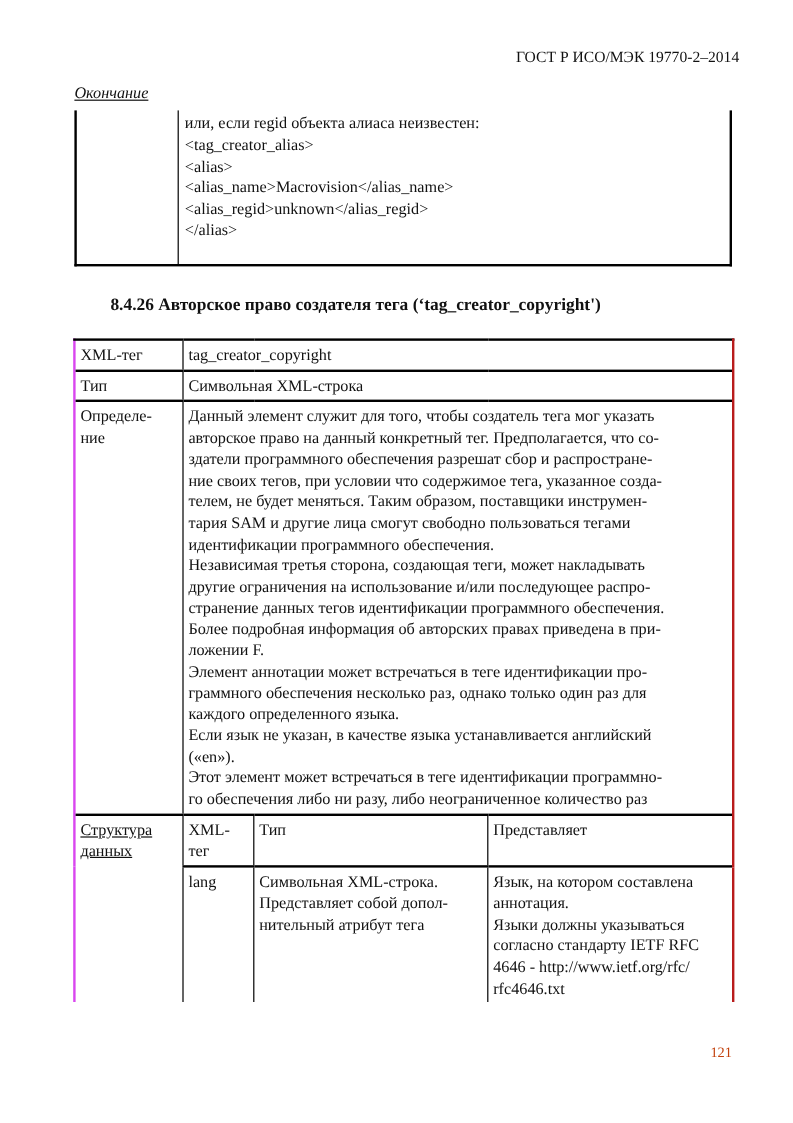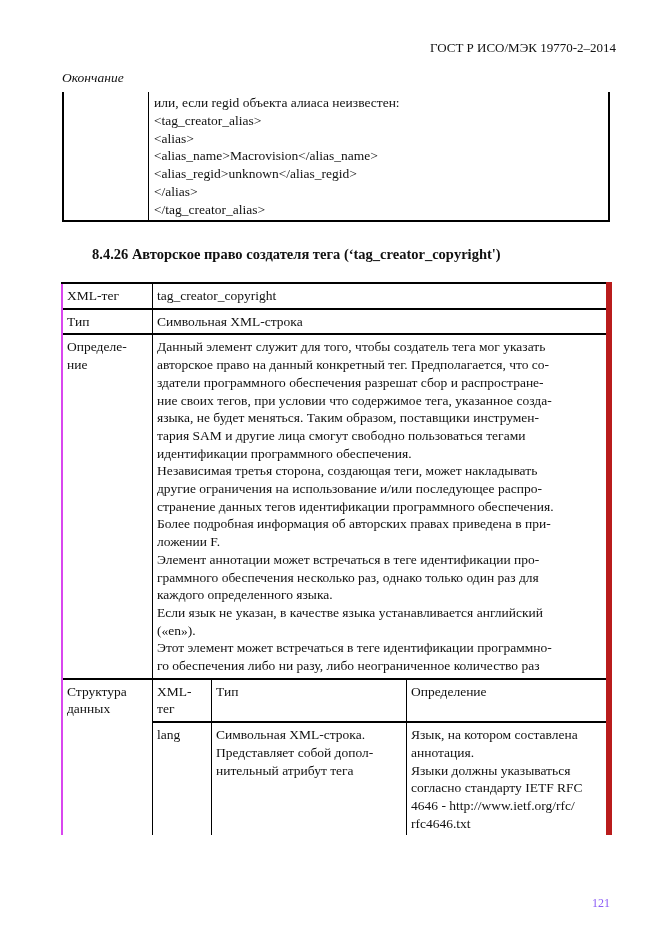--- a/index.html
+++ b/index.html
@@ -1,51 +1,50 @@
 <!DOCTYPE html>
 <html><head>
 <meta charset="utf-8">
 <style>
   html, body { margin:0; padding:0; background:#ffffff; }
   body { width:661px; height:936px; position:relative; overflow:hidden;
          font-family:"Liberation Serif", serif; color:#111; }
   .hdr { position:absolute; left:0; top:40px; width:616px; text-align:right;
          font-weight:normal; font-size:13px; }
-  .cont { position:absolute; left:62px; top:70px; font-style:italic; font-size:13.5px; }
+  .cont { position:absolute; left:62px; top:70px; font-style:italic; font-size:13.5px;text-decoration:underline; }
   .tbl1 { position:absolute; left:62px; top:92px; width:548px; height:130px;
           border-left:2px solid #000; border-right:2px solid #000; border-bottom:2px solid #000; box-sizing:border-box; }
   .tbl1 .c1 { position:absolute; left:0; top:0; width:84px; height:100%; border-right:1px solid #000; }
   .tbl1 .c2 { position:absolute; left:90px; top:2px; font-size:13.5px; line-height:17.8px; }
   .h2 { position:absolute; left:92px; top:246px; font-weight:bold; font-size:14.5px; }
   table.main { position:absolute; left:61px; top:282px; width:551px; border-collapse:collapse;
                font-size:13.5px; }
   table.main td { border:1px solid #000; vertical-align:top; padding:3px 4px; line-height:17.7px; }
   table.main tr.r td { border-top:2px solid #000; }
   table.main td.first { border-left:2px solid #d946ef; width:81px; }
-  table.main td.last { border-right:6px solid #b91c1c; }
+  table.main td.last { border-right:2px solid #b91c1c; }
   table.main tr.top td { border-top:2px solid #000; }
   .pline { display:block; white-space:nowrap; }
-  .pnum { position:absolute; left:592px; top:896px; font-size:12px; color:#8b5cf6; }
+  .pnum { position:absolute; left:592px; top:870px; font-size:12px; color:#c2410c; }
 </style>
 </head>
 <body>
 
 <div class="hdr">ГОСТ Р ИСО/МЭК 19770-2–2014</div>
 <div class="cont">Окончание</div>
 
 <div class="tbl1">
   <div class="c1"></div>
   <div class="c2">
     <span class="pline">или, если regid объекта алиаса неизвестен:</span>
     <span class="pline">&lt;tag_creator_alias&gt;</span>
     <span class="pline">&lt;alias&gt;</span>
     <span class="pline">&lt;alias_name&gt;Macrovision&lt;/alias_name&gt;</span>
     <span class="pline">&lt;alias_regid&gt;unknown&lt;/alias_regid&gt;</span>
     <span class="pline">&lt;/alias&gt;</span>
-    <span class="pline">&lt;/tag_creator_alias&gt;</span>
   </div>
 </div>
 
 <div class="h2">8.4.26 Авторское право создателя тега (‘tag_creator_copyright')</div>
 
 <table class="main">
   <tbody>
       <tr class="top">
     <td class="first">XML-тег</td>
     <td class="last" colspan="3">tag_creator_copyright</td>
@@ -57,48 +56,48 @@
   <tr class="r">
     <td class="first">
       <span class="pline">Определе-</span>
       <span class="pline">ние</span>
     </td>
     <td class="last" colspan="3">
       <span class="pline">Данный элемент служит для того, чтобы создатель тега мог указать</span>
       <span class="pline">авторское право на данный конкретный тег. Предполагается, что со-</span>
       <span class="pline">здатели программного обеспечения разрешат сбор и распростране-</span>
       <span class="pline">ние своих тегов, при условии что содержимое тега, указанное созда-</span>
-      <span class="pline">языка, не будет меняться. Таким образом, поставщики инструмен-</span>
+      <span class="pline">телем, не будет меняться. Таким образом, поставщики инструмен-</span>
       <span class="pline">тария SAM и другие лица смогут свободно пользоваться тегами</span>
       <span class="pline">идентификации программного обеспечения.</span>
       <span class="pline">Независимая третья сторона, создающая теги, может накладывать</span>
       <span class="pline">другие ограничения на использование и/или последующее распро-</span>
       <span class="pline">странение данных тегов идентификации программного обеспечения.</span>
       <span class="pline">Более подробная информация об авторских правах приведена в при-</span>
       <span class="pline">ложении F.</span>
       <span class="pline">Элемент аннотации может встречаться в теге идентификации про-</span>
       <span class="pline">граммного обеспечения несколько раз, однако только один раз для</span>
       <span class="pline">каждого определенного языка.</span>
       <span class="pline">Если язык не указан, в качестве языка устанавливается английский</span>
       <span class="pline">(«en»).</span>
       <span class="pline">Этот элемент может встречаться в теге идентификации программно-</span>
       <span class="pline">го обеспечения либо ни разу, либо неограниченное количество раз</span>
     </td>
   </tr>
   <tr class="r">
-    <td class="first" rowspan="2" style="border-bottom:none;">
+    <td class="first" rowspan="2" style="border-bottom:none;text-decoration:underline;">
       <span class="pline">Структура</span>
       <span class="pline">данных</span>
     </td>
     <td style="width:50px;margin-left:16px;">
       <span class="pline">XML-</span>
       <span class="pline">тег</span>
     </td>
     <td style="width:186px;">Тип</td>
-    <td class="last">Определение</td>
+    <td class="last">Представляет</td>
   </tr>
   <tr class="r">
     <td style="border-bottom:none;">lang</td>
     <td style="border-bottom:none;">
       <span class="pline">Символьная XML-строка.</span>
       <span class="pline">Представляет собой допол-</span>
       <span class="pline">нительный атрибут тега</span>
     </td>
     <td class="last" style="border-bottom:none;">
       <span class="pline">Язык, на котором составлена</span>

